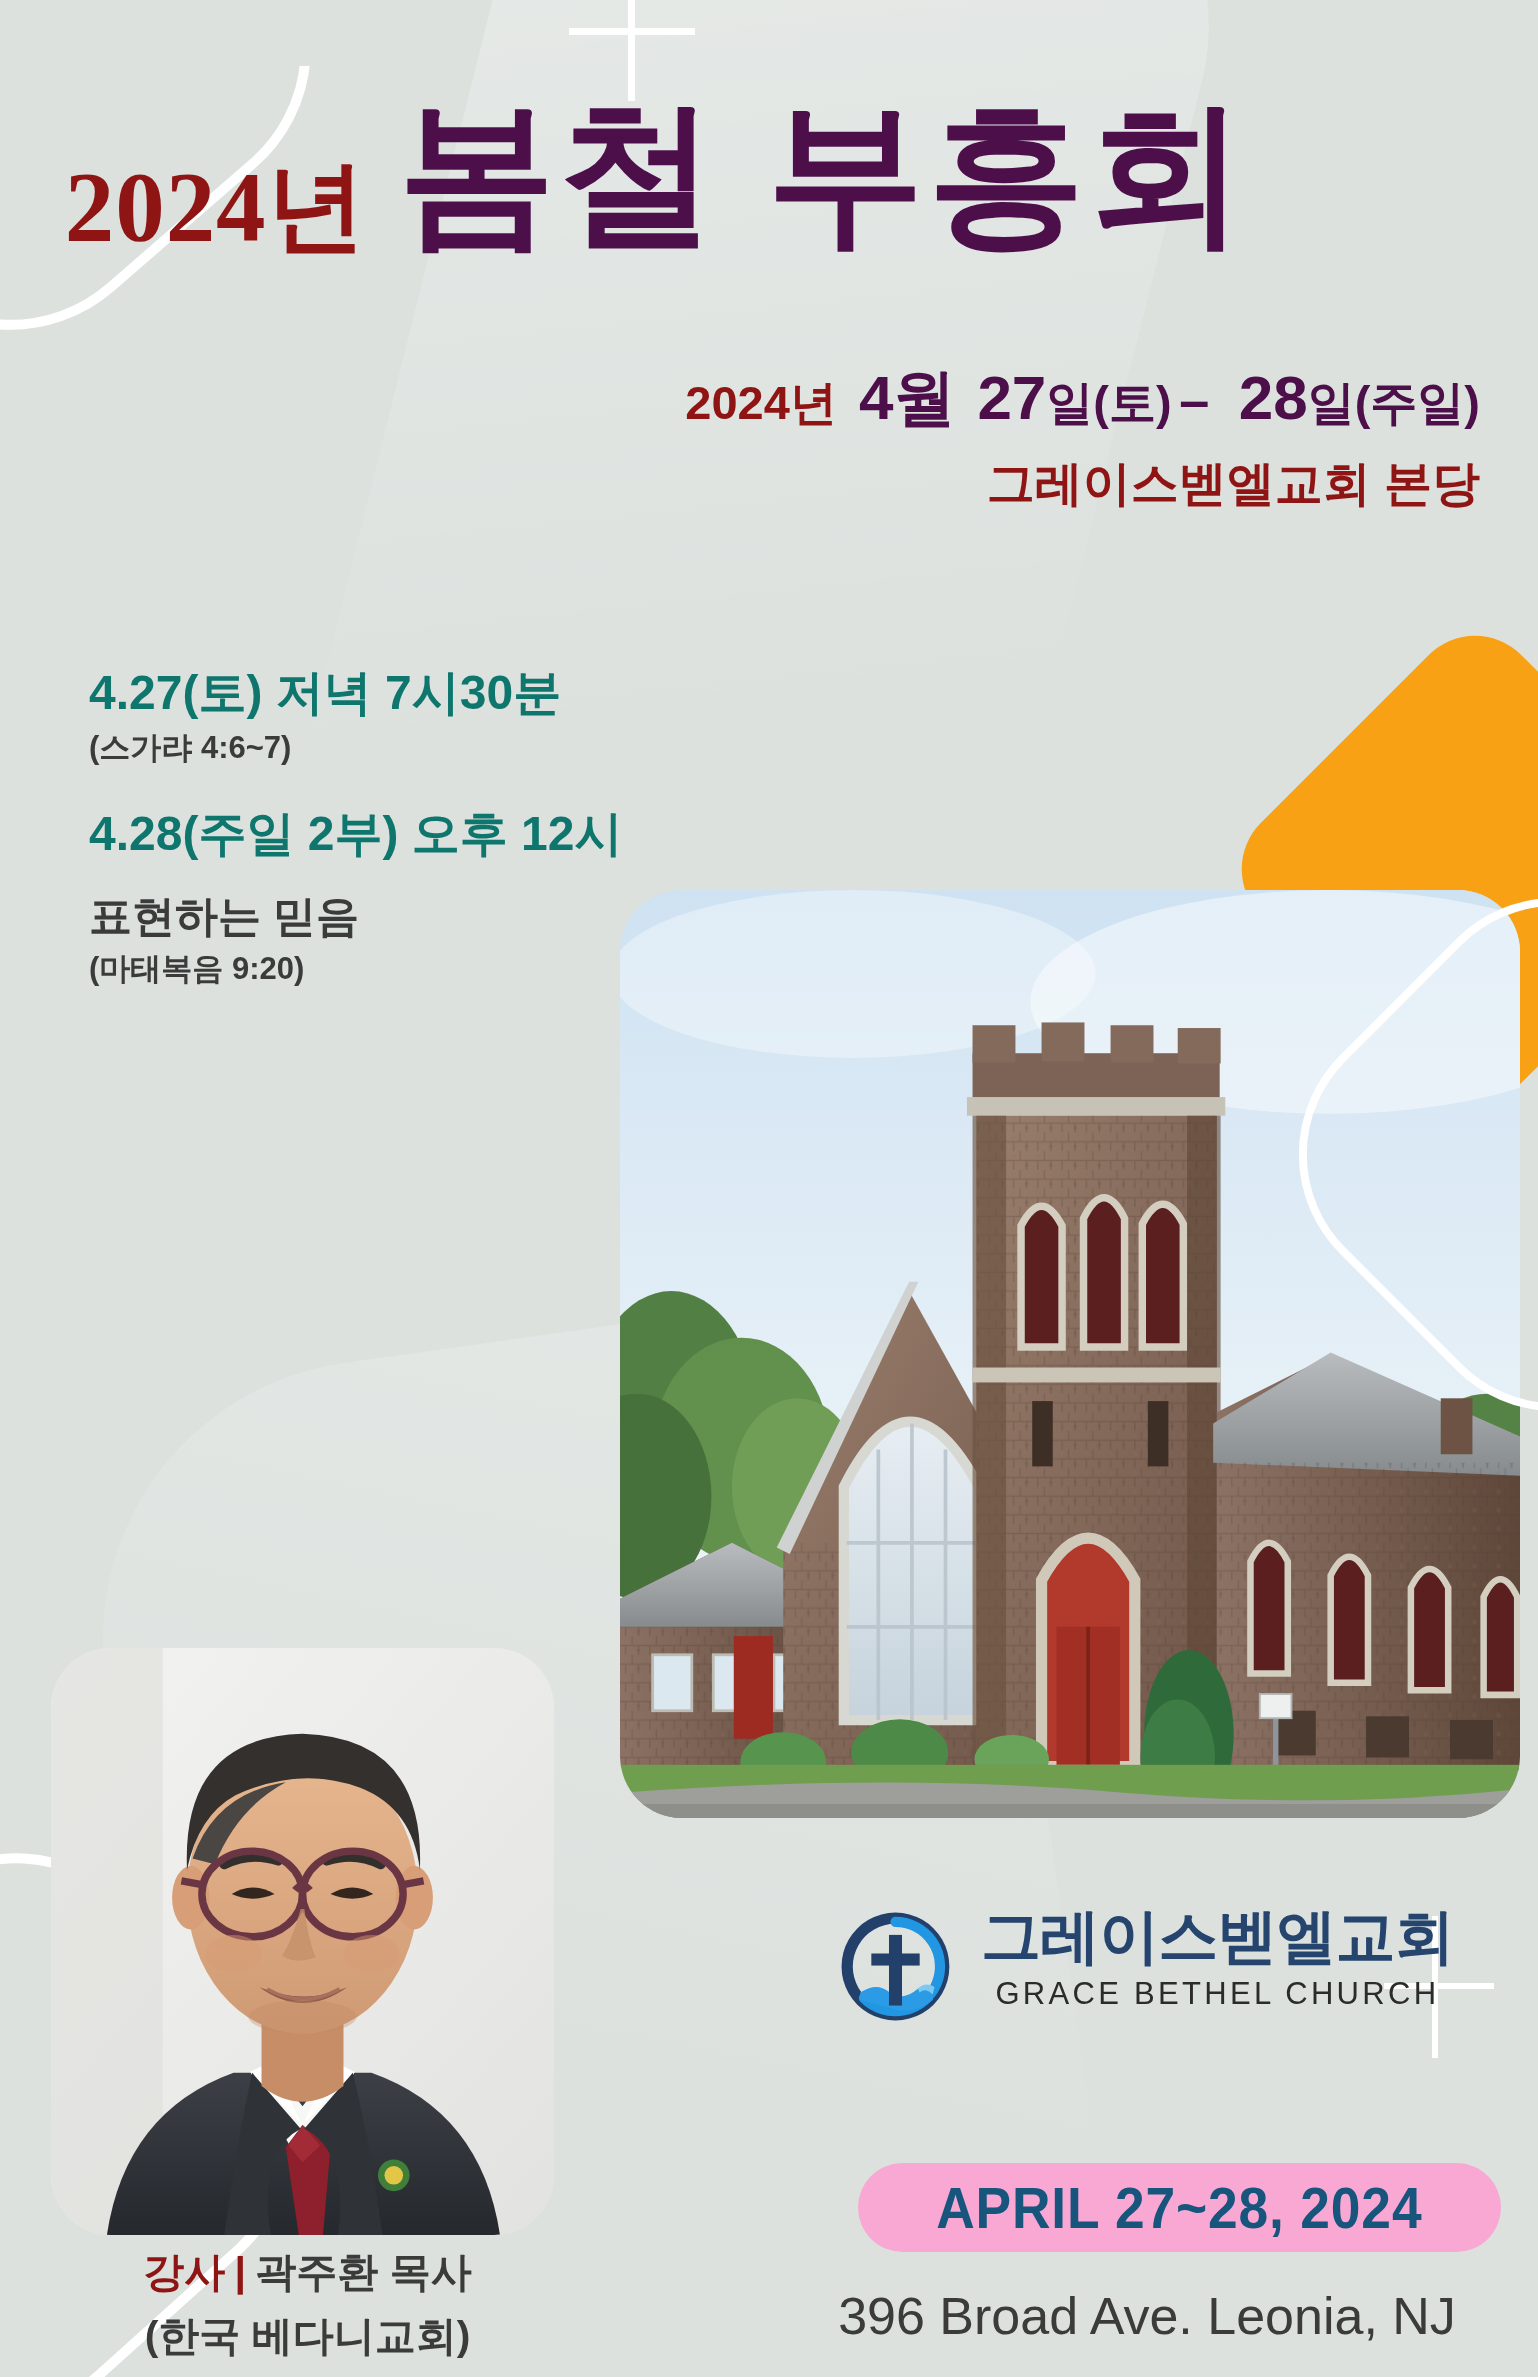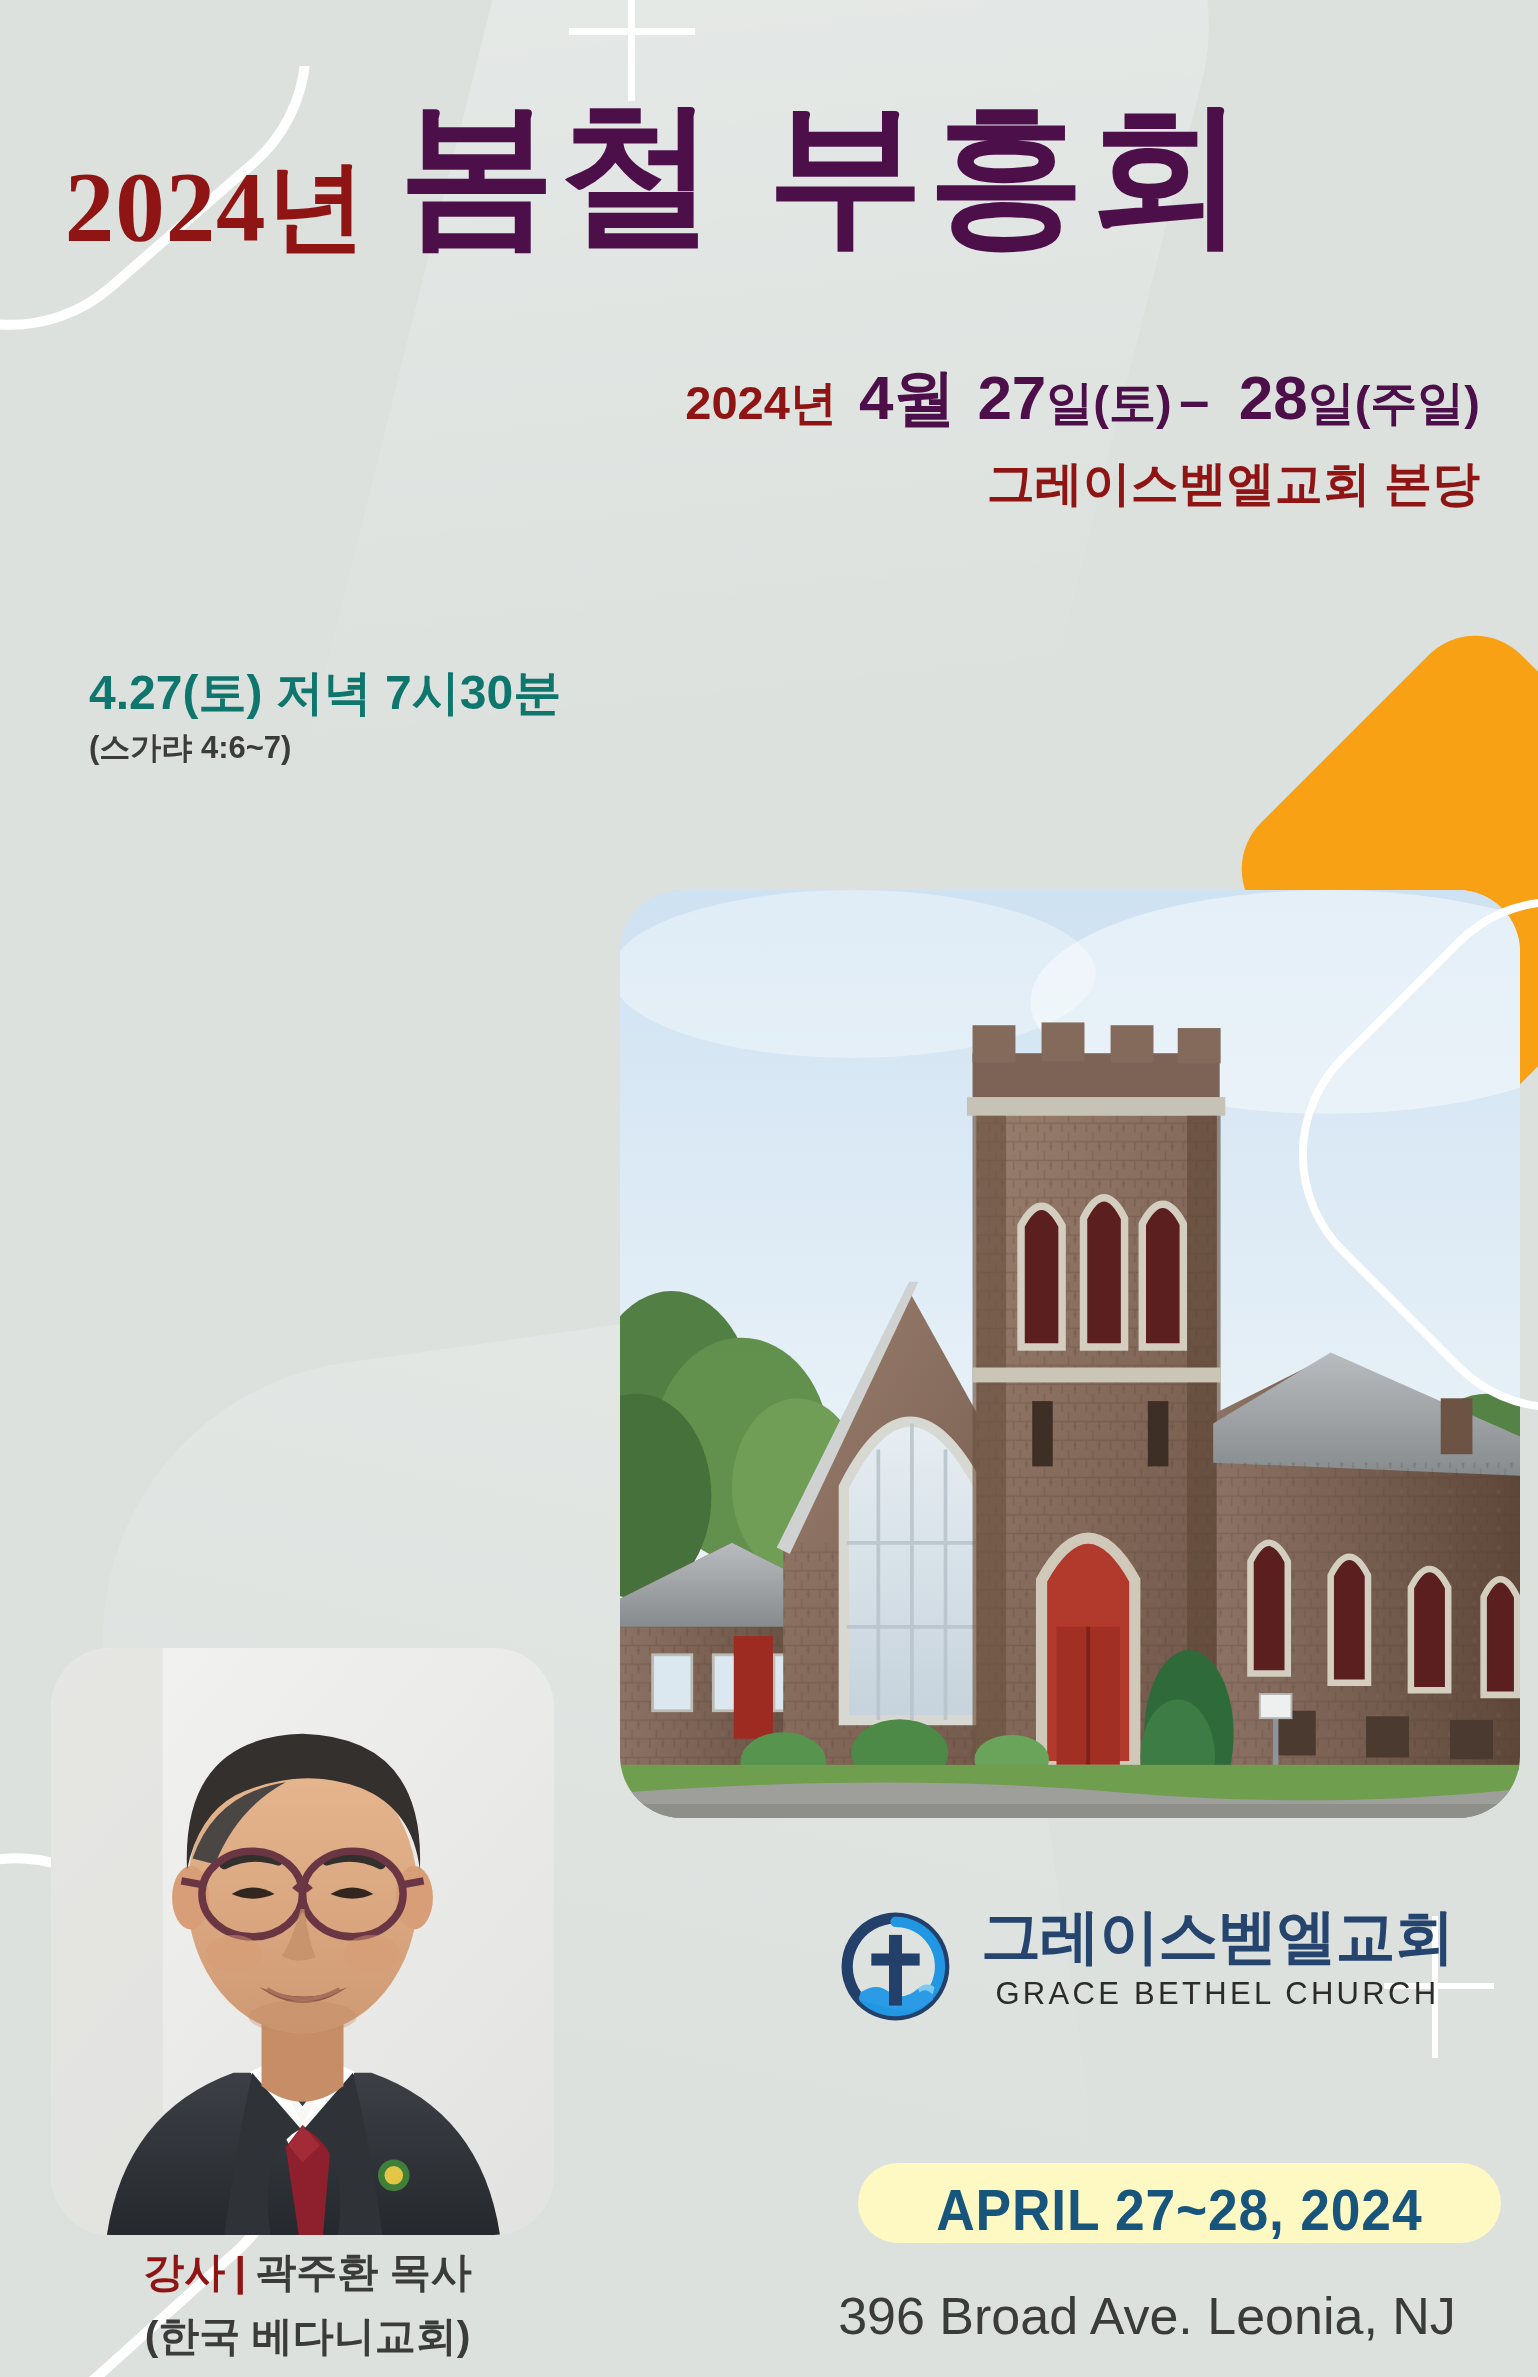--- a/index.html
+++ b/index.html
@@ -281,25 +281,25 @@
     color: #2b2b2b;
     letter-spacing: 3.3px;
     white-space: nowrap;
     text-align: center;
   }
 
   
   .date-badge {
     position: absolute;
     left: 858px; top: 2163px;
-    width: 643px; height: 80px;
-    background: #fef9c3;
+    width: 643px; height: 89px;
+    background: #f9a8d4;
     border-radius: 57px;
     display: flex;
-    align-items: flex-end;
+    align-items: center;
     justify-content: center;
     z-index: 6;
   }
   .date-badge-text {
     font-family: "Liberation Sans", sans-serif;
     font-size: 58px;
     font-weight: 700;
     color: #18557c;
     letter-spacing: 0.9px;
     white-space: nowrap;
@@ -345,20 +345,25 @@
     <div class="sub-date">
       <span class="sd-sm">2024년</span><span class="sd-lg">4월</span><span class="sd-lg">27</span><span class="sd-md">일(토)</span><span class="sd-dash">–</span><span class="sd-lg">28</span><span class="sd-md">일(주일)</span>
     </div>
     <div class="sub-venue">그레이스벧엘교회 본당</div>
   </div>
 
   <div class="schedule">
     <div class="sess">
       <div class="sess-when">4.27(토) 저녁 7시30분</div>
       <div class="sess-ref">(스가랴 4:6~7)</div>
+    </div>
+    <div class="sess">
+      <div class="sess-when">4.28(주일 2부) 오후 12시</div>
+      <div class="sess-title">표현하는 믿음</div>
+      <div class="sess-ref">(마태복음 9:20)</div>
     </div>
   </div>
 
   <div class="church-photo">
     <svg width="900" height="928" viewBox="0 0 965 995" xmlns="http://www.w3.org/2000/svg">
       <defs>
         <linearGradient id="sky" x1="0" y1="0" x2="0" y2="1">
           <stop offset="0%" stop-color="#cfe2f2"></stop>
           <stop offset="55%" stop-color="#e6f0f7"></stop>
           <stop offset="100%" stop-color="#f3f7f9"></stop>

